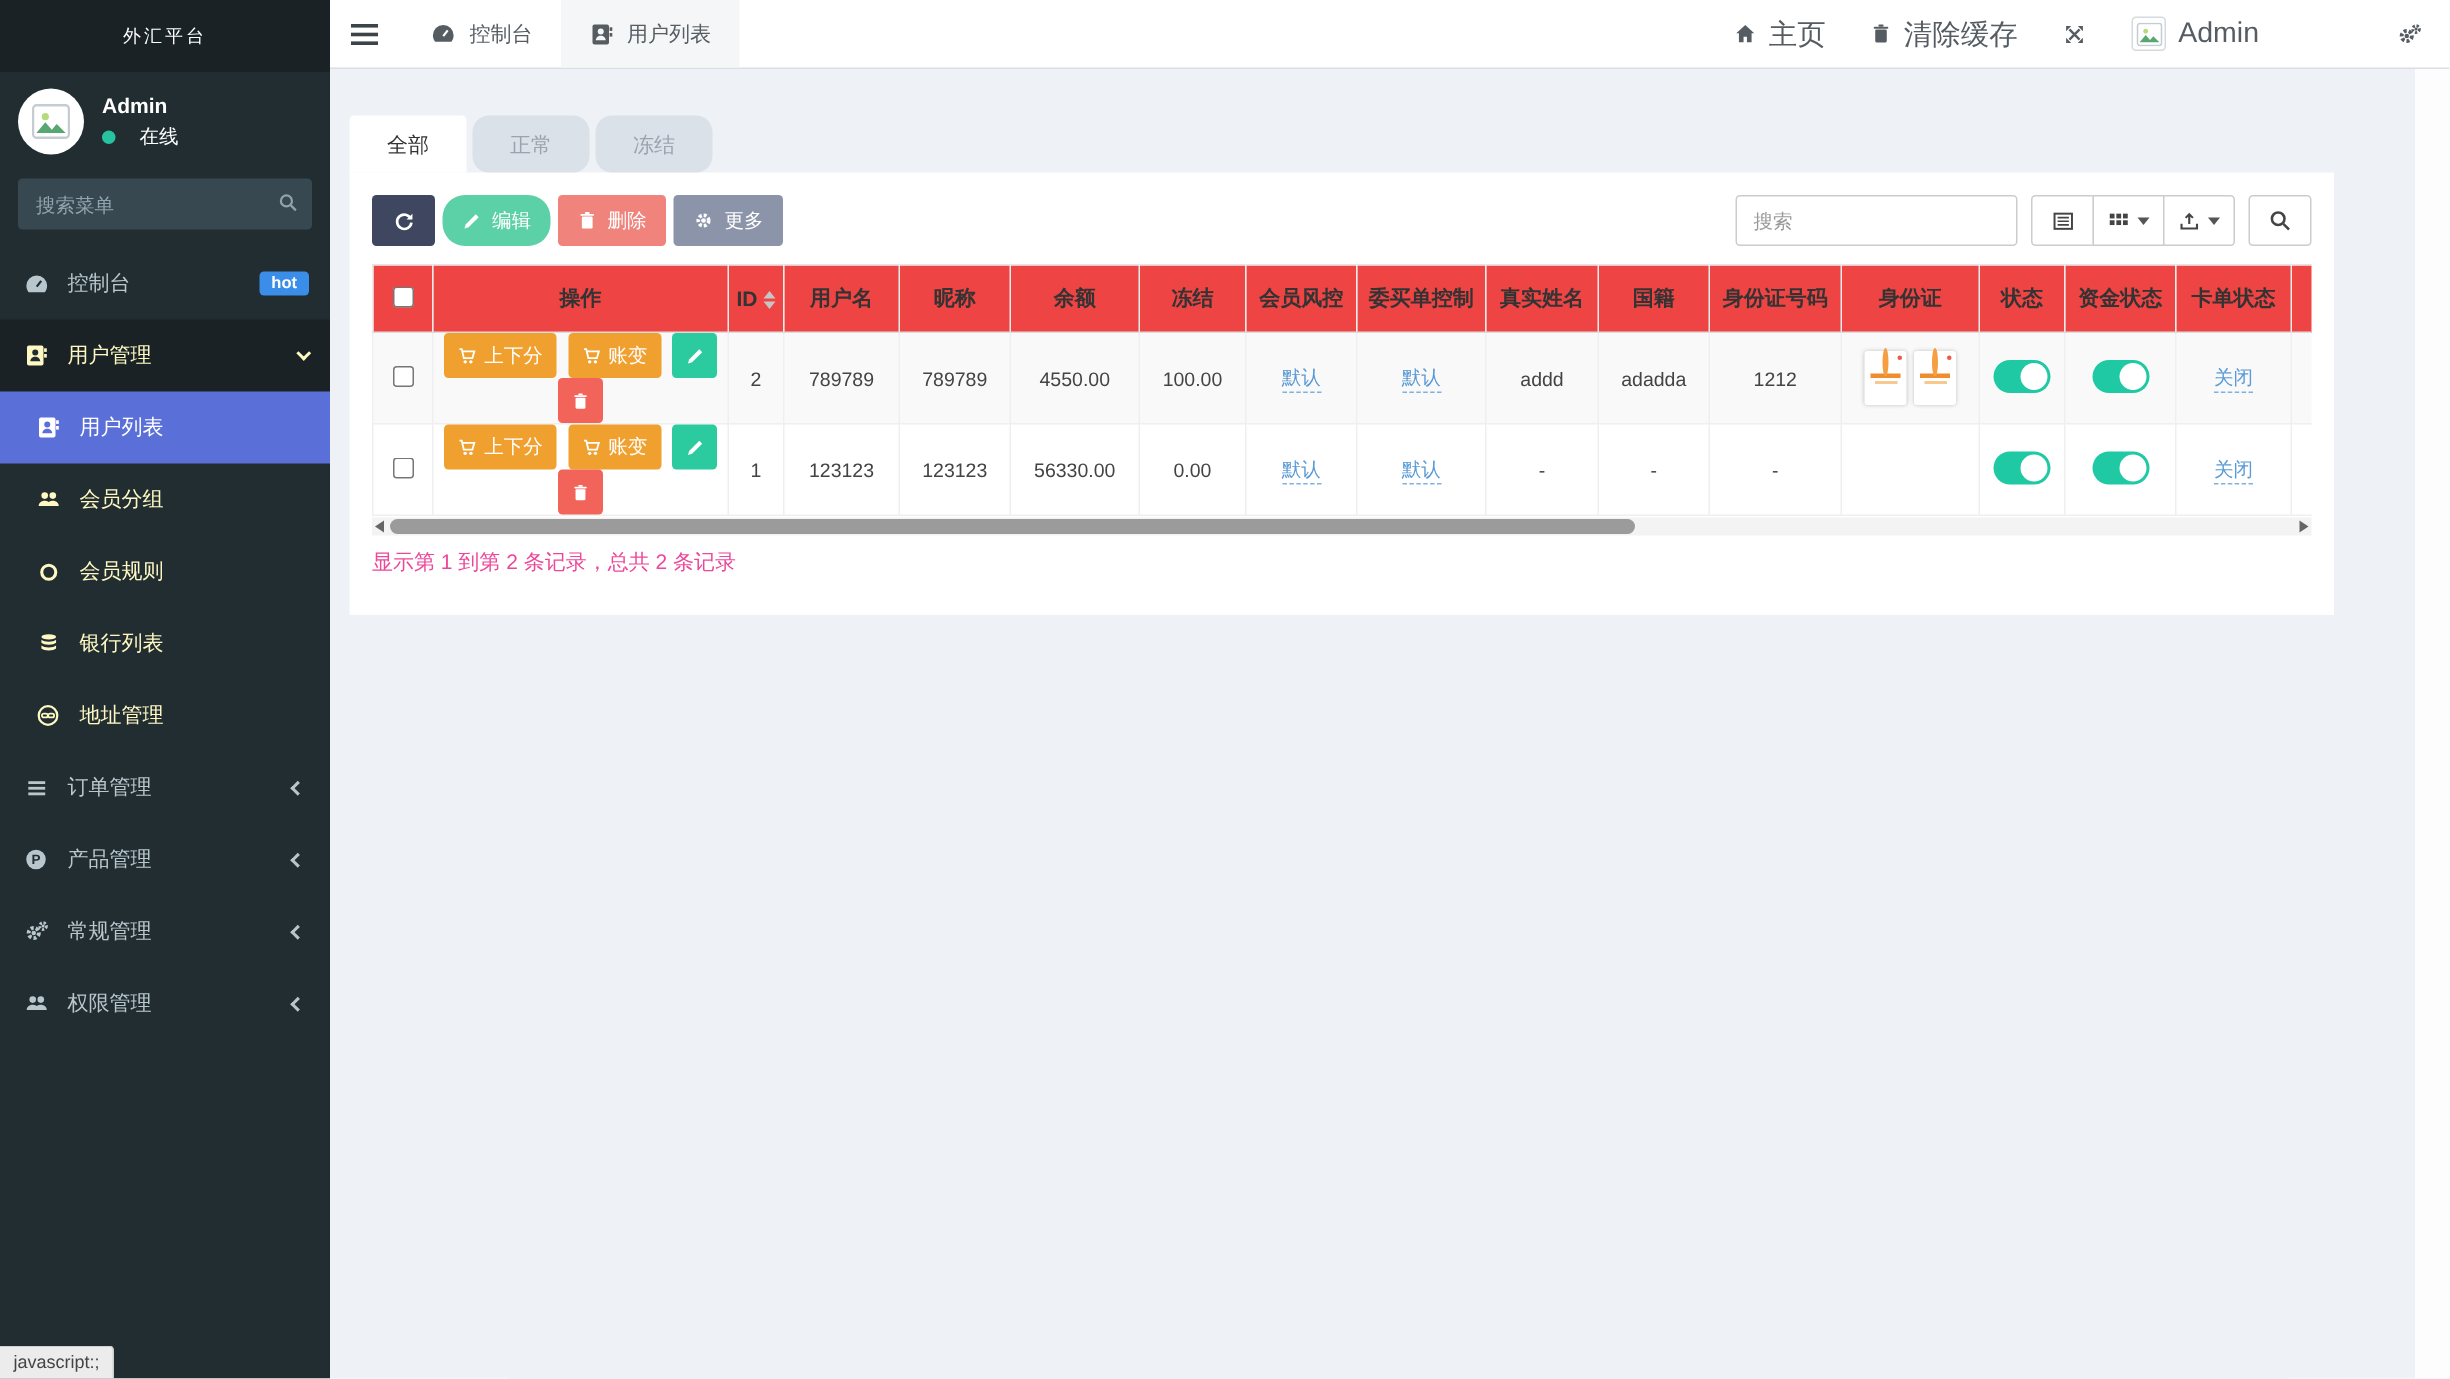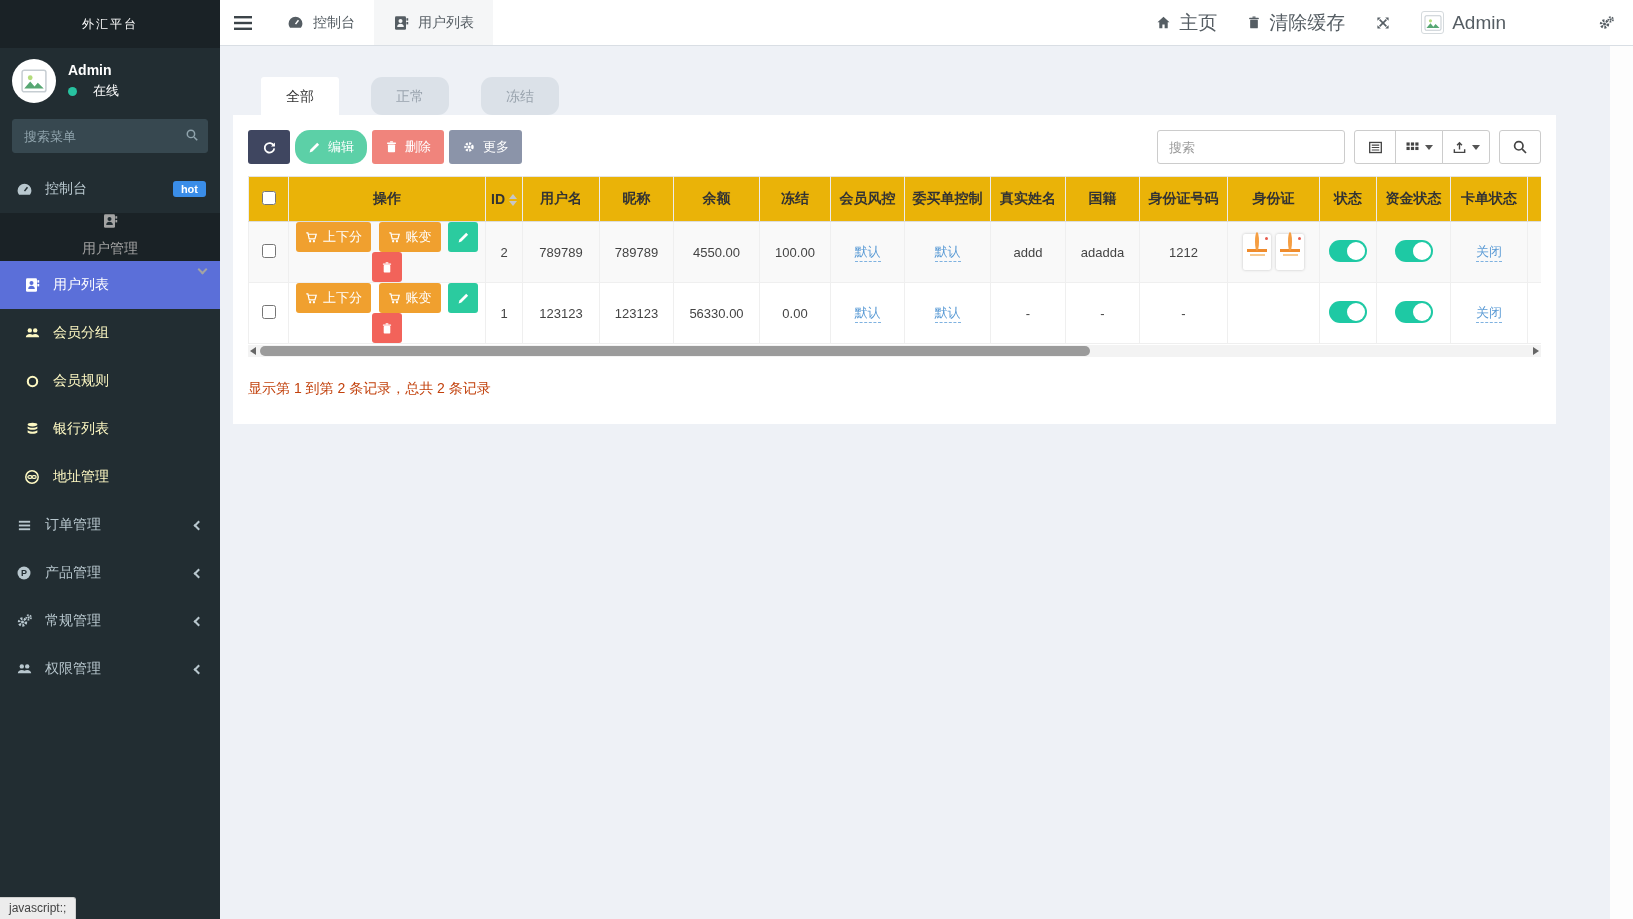--- a/index.html
+++ b/index.html
@@ -17,21 +17,21 @@
   .user-status { color:#fff; font-size:13px; display:flex; align-items:center; gap:16px; }
   .dot-online { width:9px; height:9px; border-radius:50%; background:#27c2a0; display:inline-block; }
   .sb-search { margin:4px 12px 12px; position:relative; }
   .sb-search input { width:100%; height:34px; background:#374850; border:1px solid #374850; border-radius:3px; color:#eee; font-size:13px; padding:0 32px 0 11px; outline:none; font-family:inherit; }
   .sb-search input::placeholder { color:#90a4ad; }
   .sb-search .sicon { position:absolute; right:9px; top:9px; color:#90a4ad; }
 
   .menu { list-style:none; }
   .menu-item { height:48px; display:flex; align-items:center; gap:11px; padding:0 14px; color:#b8c7ce; font-size:14px; cursor:pointer; }
   .menu-item .icsl { width:20px; display:flex; justify-content:center; flex:none; }
-  .menu-item.parent-open { background:#1a2226; color:#a3a3a3;flex-direction:column; }
+  .menu-item.parent-open { background:#1a2226; color:#fef9c3; }
   .menu-item.active { background:#5b6fd9; color:#fff; }
   .menu-item.sub { padding-left:22px; color:#fef9c3; }
   .menu-item.sub.active { color:#fff; }
   .badge-hot { margin-left:auto; background:#3a8de8; color:#fff; font-size:11px; font-weight:bold; padding:2px 8px; border-radius:3px; }
   .chev { width:7px; height:7px; border-right:2px solid currentColor; border-bottom:2px solid currentColor; display:inline-block; margin-left:auto; flex:none; }
   .chev.down { transform:rotate(45deg); margin-top:-3px; }
   .chev.left { transform:rotate(135deg); margin-right:4px; }
   .cutout { fill:#222d32; }
   .menu-item.active .cutout { fill:#5b6fd9; }
   .cutout-t { fill:#222d32; font-weight:bold; font-size:9px; font-family:inherit; }
@@ -44,21 +44,21 @@
   .nav-right { margin-left:auto; display:flex; align-items:center; gap:30px; padding-right:18px; color:#555d63; font-size:19px; }
   .nav-link { display:flex; align-items:center; gap:8px; cursor:pointer; }
   .nav-avatar { width:23px; height:23px; border:1px solid #d5dadd; border-radius:3px; background:#fff; display:flex; align-items:center; justify-content:center; overflow:hidden; }
   .nav-gear { margin-left:62px; }
 
   
   .content { position:absolute; left:220px; top:46px; width:1390px; height:873px; background:#eef1f6; padding:31px 54px 0 13px; z-index:1; }
   .right-strip { position:absolute; top:46px; right:0; width:23px; height:873px; background:#fdfdfd; z-index:1; }
 
   .filter-tabs { display:flex; gap:4px; }
-  .ftab { height:38px; line-height:38px; padding:0 25px; font-size:14px; border-radius:3px 3px 0 0; cursor:pointer;margin-left:28px; }
+  .ftab { height:38px; line-height:38px; padding:0 25px; font-size:14px; border-radius:3px 3px 0 0; cursor:pointer; }
   .ftab.active { background:#fff; color:#333; }
   .ftab.inactive { background:#dbe1e8; color:#9aa4ae;border-radius:11px; }
 
   .panel { background:#fff; padding:15px 15px 26px; width:1323px; }
 
   
   .toolbar { display:flex; align-items:center; margin-bottom:12px; }
   .btn { height:34px; border:none; border-radius:3px; color:#fff; font-size:13px; display:inline-flex; align-items:center; gap:7px; padding:0 13px; margin-right:5px; cursor:pointer; font-family:inherit; }
   .btn-refresh { background:#3f4660; width:42px; justify-content:center; padding:0; }
   .btn-edit { background:#5cd0a7;border-radius:15px; }
@@ -70,21 +70,21 @@
   .btn-group { display:flex; margin-left:9px; }
   .tbtn { height:34px; min-width:42px; background:#fff; border:1px solid #ccc; color:#444; display:inline-flex; align-items:center; justify-content:center; gap:5px; padding:0 9px; cursor:pointer; margin-left:-1px; }
   .btn-group .tbtn:first-child { border-radius:3px 0 0 3px; margin-left:0; }
   .btn-group .tbtn:last-child { border-radius:0 3px 3px 0; }
   .tbtn.single { border-radius:3px; margin-left:9px; }
   .caret { width:0; height:0; border-left:4px solid transparent; border-right:4px solid transparent; border-top:5px solid #555; display:inline-block; }
 
   
   .table-clip { width:1293px; overflow:hidden; }
   table { border-collapse:collapse; table-layout:fixed; width:1339px; }
-  th { height:45px; font-size:14px; font-weight:bold; color:#333; border:1px solid #ececec; border-bottom:1px solid #ddd; border-top:1px solid #e4e4e4; text-align:center; background:#eab308; }
+  th { height:45px; font-size:14px; font-weight:bold; color:#333; border:1px solid #ececec; border-bottom:1px solid #ddd; border-top:1px solid #e4e4e4; text-align:center; background:#ef4444; }
   td { height:48px; font-size:13px; color:#444; border:1px solid #efefef; text-align:center; vertical-align:middle; }
   tbody tr.striped td { background:#f9f9f9; }
   .sorter { display:inline-flex; flex-direction:column; gap:2px; margin-left:4px; vertical-align:middle; cursor:pointer; }
   .tri-up { width:0;height:0;border-left:4px solid transparent;border-right:4px solid transparent;border-bottom:5px solid #c6c6c6; }
   .tri-dn { width:0;height:0;border-left:4px solid transparent;border-right:4px solid transparent;border-top:5px solid #c6c6c6; }
   .act-btn { height:30px; border:none; border-radius:3px; color:#fff; font-size:13px; display:inline-flex; align-items:center; gap:5px; padding:0 9px; margin:0 2px; cursor:pointer; font-family:inherit; }
   .act-orange { background:#f0a02f; }
   .act-green { background:#2bcb9f; width:30px; justify-content:center; padding:0; }
   .act-red { background:#f2635a; width:30px; justify-content:center; padding:0; }
   .dlink { color:#5b9bd5; border-bottom:1px dashed #7fb2e0; padding-bottom:2px; cursor:pointer; }
@@ -99,21 +99,21 @@
   input[type=checkbox] { width:14px; height:14px; cursor:pointer; }
 
   
   .hscroll { height:12px; background:#f3f3f3; display:flex; align-items:center; position:relative; margin-top:1px; width:1293px; }
   .sarr { flex:none; width:10px; display:flex; justify-content:center; cursor:pointer; }
   .tri-l { width:0;height:0;border-top:4px solid transparent;border-bottom:4px solid transparent;border-right:6px solid #666; }
   .tri-r { width:0;height:0;border-top:4px solid transparent;border-bottom:4px solid transparent;border-left:6px solid #666; }
   .hthumb { position:absolute; left:12px; top:1px; height:10px; width:830px; background:#9b9b9b; border-radius:5px; cursor:grab; }
   .sarr.right { margin-left:auto; }
 
-  .record-info { margin-top:23px; font-size:14px; color:#c2410c; }
+  .record-info { margin-top:9px; font-size:14px; color:#ec4899; }
 
   
   .status-tip { position:absolute; left:0; bottom:0; background:#ececec; border:1px solid #cfcfcf; border-left:none; border-bottom:none; border-top-right-radius:3px; color:#444; font-size:12px; padding:3px 9px 4px; z-index:9; }
 </style>
 </head>
 <body>
 
 <div class="sidebar">
   <div class="brand">外汇平台</div>
 

